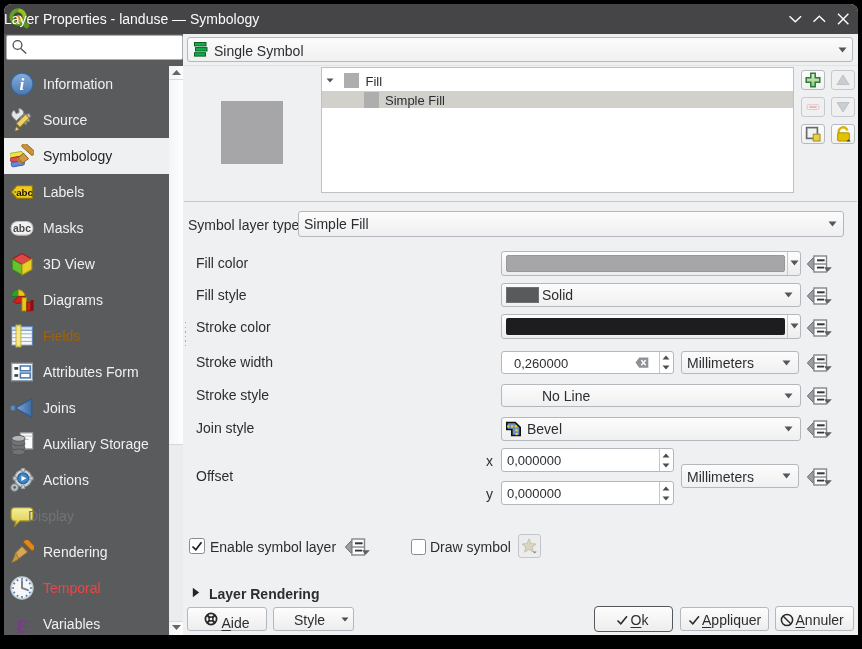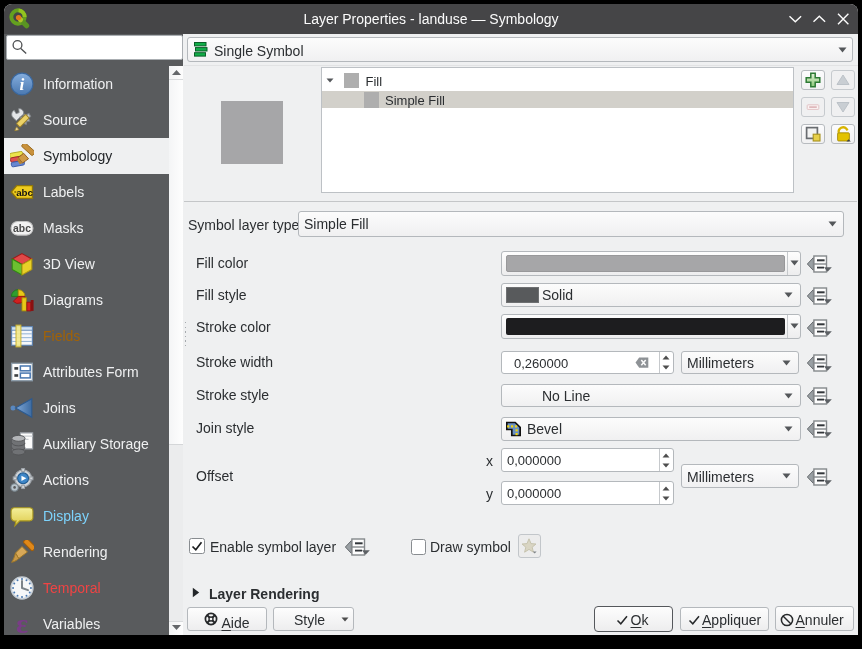--- a/index.html
+++ b/index.html
@@ -20,21 +20,21 @@
 <div class="ab" style="left:4px;top:4px;width:854px;height:30px;background:#454547;border-radius:8px 8px 0 0"></div>
 <div class="ab" style="left:9px;top:8px">
       <svg width="21" height="21" viewBox="0 0 21 21" style="">
         <circle cx="9" cy="9" r="6.7" fill="none" stroke="#64a01f" stroke-width="3.9"></circle>
         <circle cx="9" cy="9" r="6.7" fill="none" stroke="#93c41f" stroke-width="3.9" stroke-dasharray="19 42" stroke-dashoffset="29"></circle>
         <rect x="9.6" y="8" width="13.6" height="5.2" rx="2.6" fill="#5a9422" transform="rotate(45 10.5 10.5)"></rect>
         <rect x="9.6" y="8" width="5" height="5.2" rx="2.5" fill="#b0c428" transform="rotate(45 10.5 10.5)"></rect>
         <circle cx="9.6" cy="9.6" r="2.7" fill="#e4781c"></circle>
       </svg>
     </div>
-<div class="ab wt" style="left:4px;top:11px;width:854px;text-align:center">Layer Properties - landuse — Symbology</div>
+<div class="ab wt" style="left:4px;top:11px;width:854px;">Layer Properties - landuse — Symbology</div>
 <div class="ab" style="left:0;top:0">
       <svg width="862" height="40" viewBox="0 0 862 40" style="">
         <path d="M789.5 16.2 l5.8 5.6 5.8 -5.6" fill="none" stroke="#fcfcfc" stroke-width="1.4"></path>
         <path d="M813.5 21.8 l5.8 -5.6 5.8 5.6" fill="none" stroke="#fcfcfc" stroke-width="1.4"></path>
         <path d="M838 13.8 l10.4 10.4 M848.4 13.8 l-10.4 10.4" fill="none" stroke="#fcfcfc" stroke-width="1.4"></path>
       </svg>
     </div>
 <div class="ab" style="left:4px;top:34px;width:179px;height:601px;background:#595b5d"></div>
 <div class="ab" style="left:5.5px;top:34.5px;width:177.5px;height:25px;background:#fff;border:1px solid #aaaeb2;border-radius:2px"></div>
 <div class="ab" style="left:8px;top:36px">
@@ -179,21 +179,21 @@
       <svg width="24" height="24" viewBox="0 0 22 22">
         <defs>
           <linearGradient id="gd" x1="0" y1="0" x2="0" y2="1">
             <stop offset="0" stop-color="#f4ef9a"></stop>
             <stop offset="1" stop-color="#ddca49"></stop>
           </linearGradient>
         </defs>
         <path d="M4 3.5 L18 3.5 A3 3 0 0 1 21 6.5 L21 12.5 A3 3 0 0 1 18 15.5 L9 15.5 L4.5 20 L5.5 15.5 A3.5 3.5 0 0 1 1 12.5 L1 6.5 A3 3 0 0 1 4 3.5 Z" fill="url(#gd)" stroke="#a8961e" stroke-width="1"></path>
       </svg>
     </div>
-<div class="ab" style="left:43px;top:508px;font-size:14px;color:#7dd3fc;white-space:nowrap">Display</div>
+<div class="ab" style="left:28px;top:508px;font-size:14px;color:#737373;white-space:nowrap">Display</div>
 <div class="ab" style="left:10px;top:540px;width:24px;height:24px">
       <svg width="24" height="24" viewBox="0 0 22 22">
         <rect x="11" y="-1" width="12" height="5" rx="1.5" transform="rotate(45 14 4)" fill="#e08818" stroke="#a05c08" stroke-width="0.9"></rect>
         <path d="M5 12 L11 6 L16 11 L8 17 Z" fill="#d8a858" stroke="#a07828" stroke-width="0.9"></path>
         <path d="M8 17 L5 12 C4 16 3 18 1.5 20.5 C5 19.5 6.5 18.5 8 17 Z" fill="#c89848" stroke="#a07828" stroke-width="0.9"></path>
       </svg>
     </div>
 <div class="ab" style="left:43px;top:544px;font-size:14px;color:#eff0f1;white-space:nowrap">Rendering</div>
 <div class="ab" style="left:10px;top:576px;width:24px;height:24px">
       <svg width="24" height="24" viewBox="0 0 22 22">

